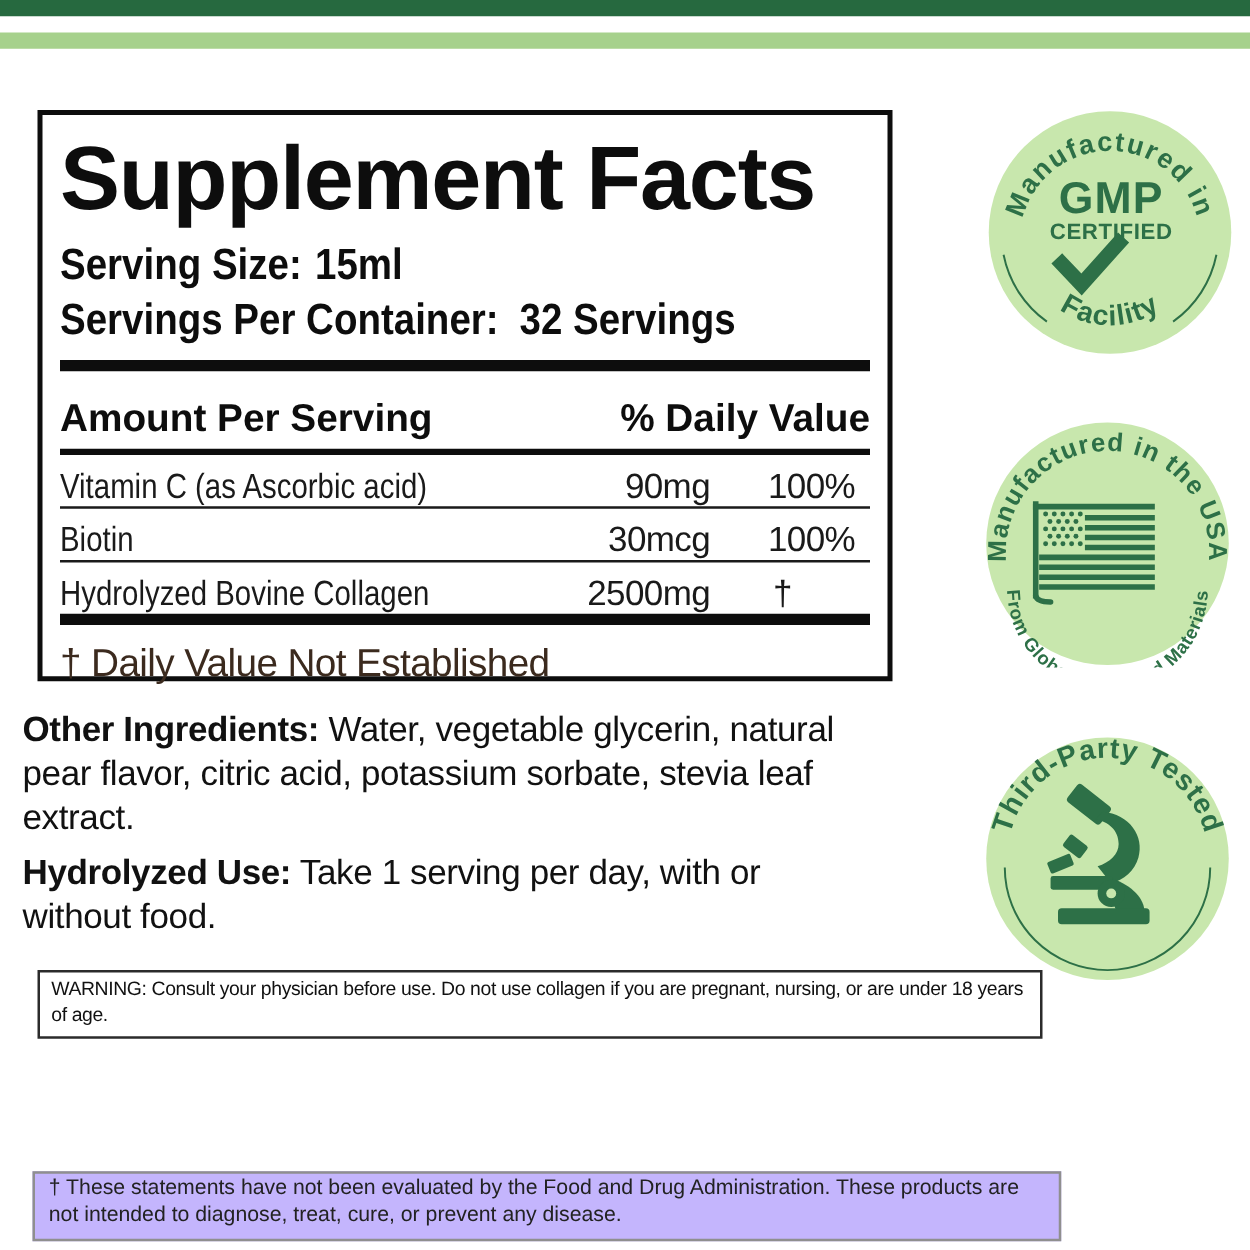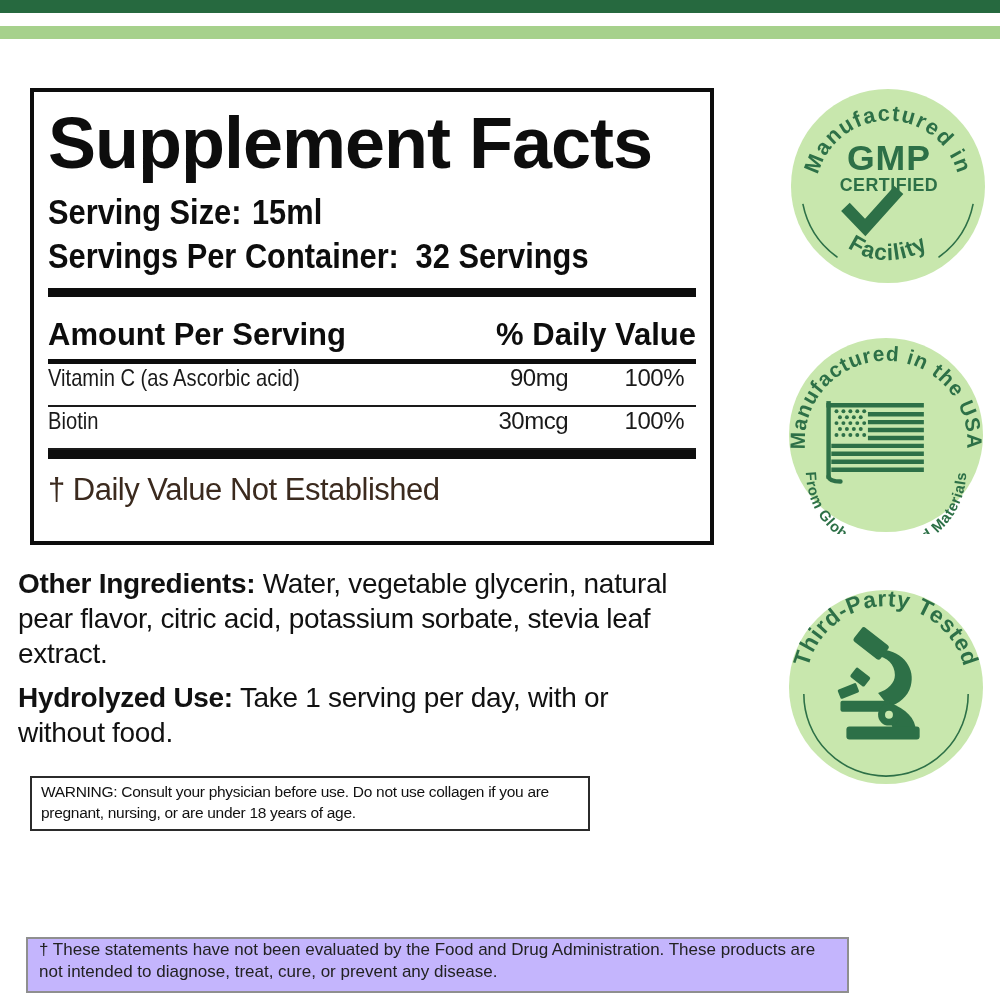--- a/index.html
+++ b/index.html
@@ -40,43 +40,43 @@
   .rule-thick { height:9px; background:#0d0d0d; }
   .rule-med   { height:5px; background:#0d0d0d; }
   .rule-thin  { height:2px; background:#1a1a1a; }
 
   #thead {
     display:flex; justify-content:space-between; align-items:center;
     font-size:31px; font-weight:bold; line-height:34px;
     padding:21px 0 7px 0;
   }
   .trow {
-    display:flex; align-items:flex-start;
-    height:41px; font-size:24px; color:#1a1a1a;
+    display:flex; align-items:flex-end;
+    height:41px; font-size:28px; color:#1a1a1a;
   }
   .tname { flex:1; overflow:hidden; white-space:nowrap; }
   .tname > span { display:inline-block; transform:scaleX(0.84); transform-origin:0 50%; }
   .tamt  { width:150px; text-align:right; letter-spacing:-0.5px; }
   .tdv   { width:128px; text-align:right; padding-right:12px; letter-spacing:-0.5px; }
   .tdv.center { text-align:center; }
 
   #footnote {
     margin-top:13px; font-size:31px; font-weight:normal;
     letter-spacing:-0.5px; color:#3B2A1E; white-space:nowrap;
   }
 
   
   .para { position:absolute; left:18px; width:672px;
           font-size:28px; line-height:35px; letter-spacing:-0.3px; color:#111; }
   #other-ingredients { top:566px; }
   #suggested-use     { top:680px; }
   .para b { font-weight:bold; }
 
   #warning-box {
-    position:absolute; left:30px; top:776px; width:560px;
+    position:absolute; left:30px; top:776px; width:804px;
     border:2px solid #2b2b2b; padding:4px 9px 6px 9px;
     font-size:15.5px; line-height:20.5px; letter-spacing:-0.3px; color:#111;
     background:#fff;
   }
   #disclaimer-box {
     position:absolute; left:26px; top:937px; width:823px;
     border:2px solid #8F8F8F; padding:0 11px 8px 11px;
     font-size:17px; line-height:22px; color:#222;
     background:#c4b5fd;
   }
@@ -117,20 +117,25 @@
   </div>
   <div class="rule-thin"></div>
 
   <div class="trow">
     <span class="tname"><span>Biotin</span></span>
     <span class="tamt">30mcg</span>
     <span class="tdv">100%</span>
   </div>
   <div class="rule-thin"></div>
 
+  <div class="trow">
+    <span class="tname"><span>Hydrolyzed Bovine Collagen</span></span>
+    <span class="tamt">2500mg</span>
+    <span class="tdv center">†</span>
+  </div>
 
   <div class="rule-thick"></div>
 
   <div id="footnote">† Daily Value Not Established</div>
 </div>
 
 <p id="other-ingredients" class="para"><b>Other Ingredients:</b> <span>Water, vegetable glycerin, natural pear flavor, citric acid, potassium sorbate, stevia leaf extract.</span></p>
 
 <p id="suggested-use" class="para"><b>Hydrolyzed Use:</b> <span>Take 1 serving per day, with or without food.</span></p>
 

